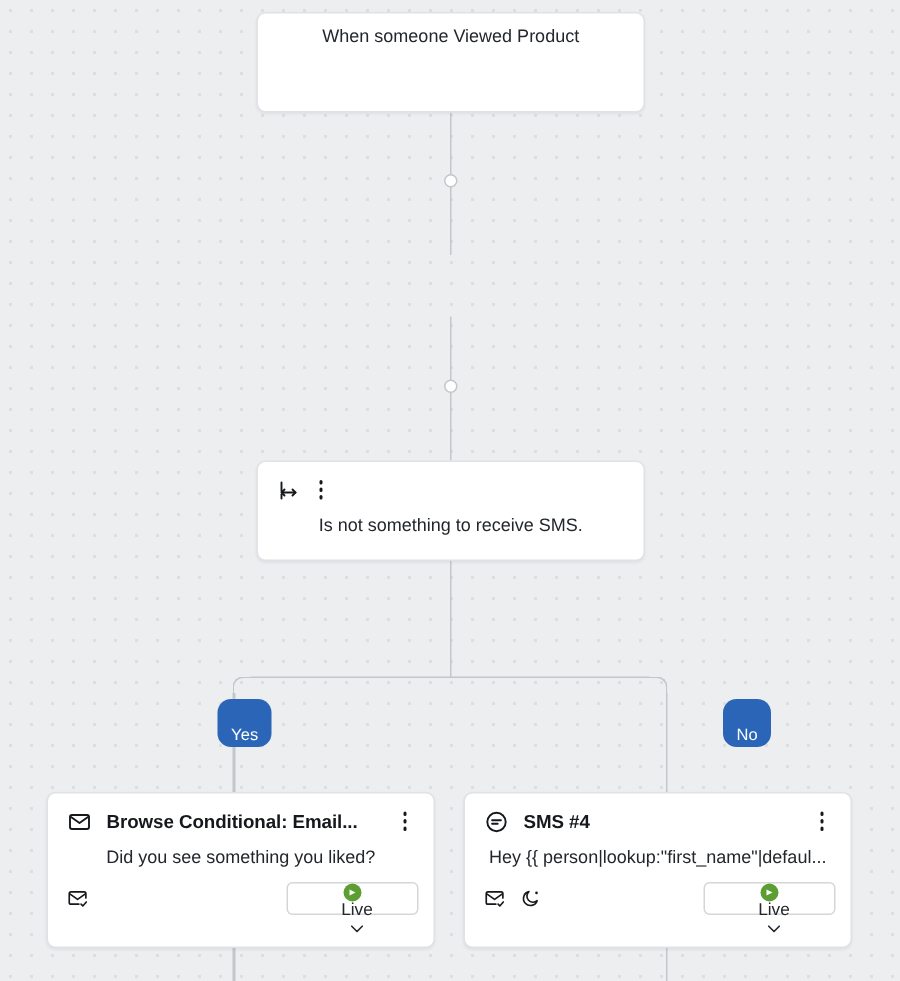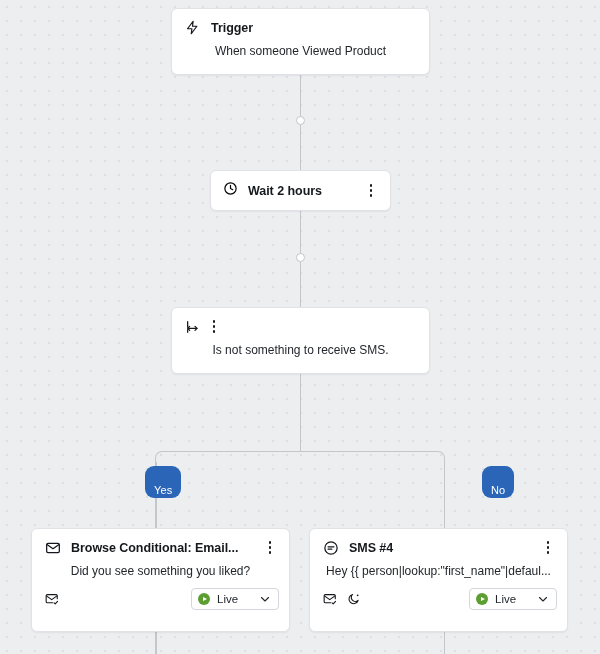--- a/index.html
+++ b/index.html
@@ -161,20 +161,21 @@
     display: flex;
     align-items: center;
     height: 22px;
     min-width: 88px;
     padding: 0 7px 0 6px;
     border: 1px solid #d3d6da;
     border-radius: 4px;
     background: #ffffff;
     box-sizing: border-box;
     cursor: pointer;
+    flex-direction: column;
   }
   .status-dot {
     flex: 0 0 12px;
     width: 12px;
     height: 12px;
     border-radius: 50%;
     background: #5c9e31;
     display: inline-flex;
     align-items: center;
     justify-content: center;
@@ -237,47 +238,23 @@
 
   <div class="conn conn-v" style="left:443.5px; top:462px; height:66px;"></div>
 
   <div class="conn conn-v" style="left:155px; top:632px; height:22px;"></div>
   <div class="conn conn-v" style="left:443.5px; top:632px; height:22px;"></div>
 
   <div class="branch-pill" style="left:145px; top:466px;">Yes</div>
   <div class="branch-pill" style="left:442px; top:466px;margin-left:40px;">No</div>
 
   <div class="card" style="left:171px; top:8px; width:259px; height:67px;">
-    <div class="card-head">
-      <span class="hd-icon">
-        <svg width="15" height="15" viewBox="0 0 24 24" fill="none" stroke="currentColor" stroke-width="1.9" stroke-linecap="round" stroke-linejoin="round">
-            <polygon points="13 2 4 14 11 14 10 22 19 10 12 10 13 2"></polygon>
-          </svg>
-      </span>
-      <span class="card-title">Trigger</span>
-    </div>
     <div class="card-body">When someone Viewed Product</div>
   </div>
 
-  <div class="card" style="left:210px; top:170px; width:181px; height:41px;">
-    <div class="card-row">
-      <span class="hd-icon">
-        <svg width="15" height="15" viewBox="0 0 24 24" fill="none" stroke="currentColor" stroke-width="1.9" stroke-linecap="round" stroke-linejoin="round">
-            <circle cx="12" cy="12" r="9"></circle>
-            <polyline points="12 6.8 12 12 15.6 14"></polyline>
-          </svg>
-      </span>
-      <span class="card-title">Wait 2 hours</span>
-      <span class="kebab">
-          <i></i>
-          <i></i>
-          <i></i>
-        </span>
-    </div>
-  </div>
 
   <div class="card" style="left:171px; top:307px; width:259px; height:67px;">
     <div class="card-head">
       <span class="hd-icon">
         <svg width="16" height="16" viewBox="0 0 24 24" fill="none" stroke="currentColor" stroke-width="1.9" stroke-linecap="round" stroke-linejoin="round">
             <path d="M4 4v8a2 2 0 0 0 2 2h12"></path>
             <polyline points="7 17 4 20 7 23" transform="translate(0,-6)"></polyline>
             <polyline points="15 11 18 14 15 17"></polyline>
             <path d="M4 20v-4"></path>
           </svg>

